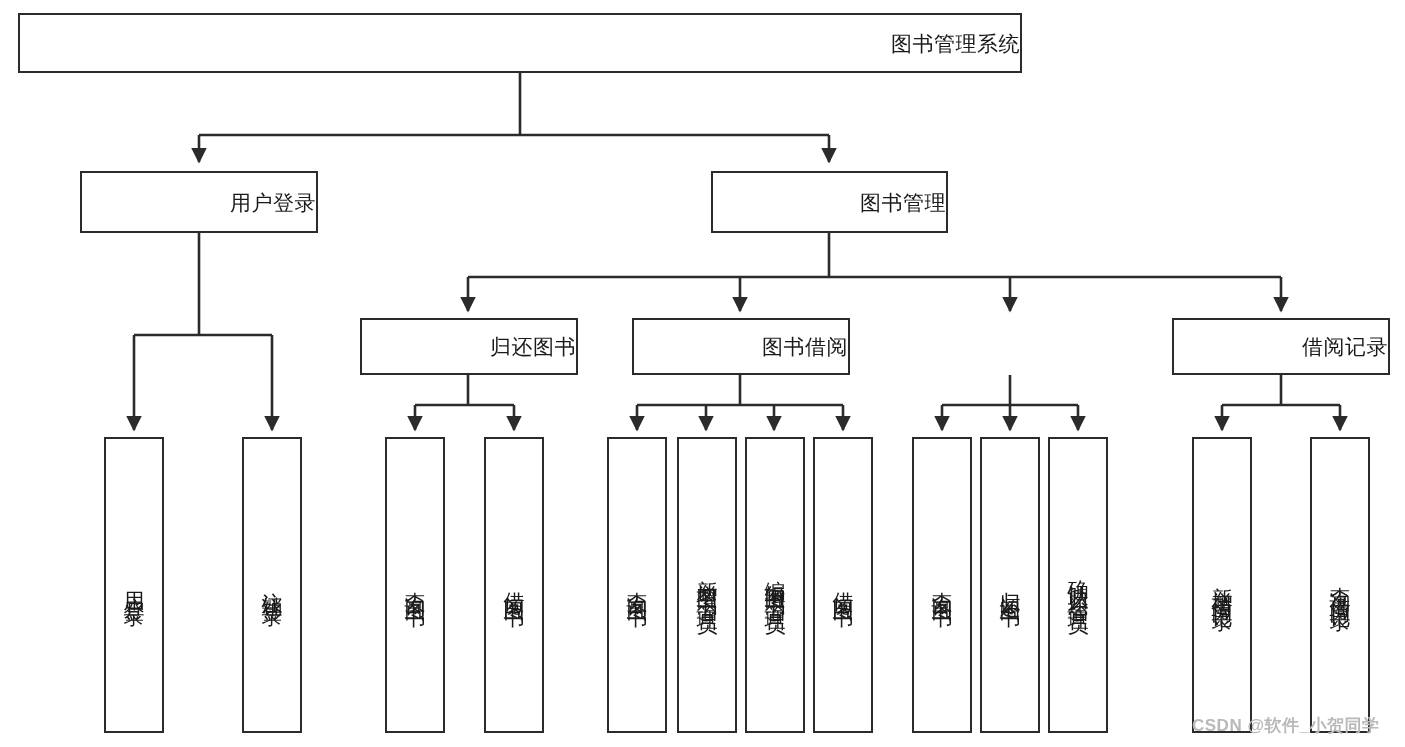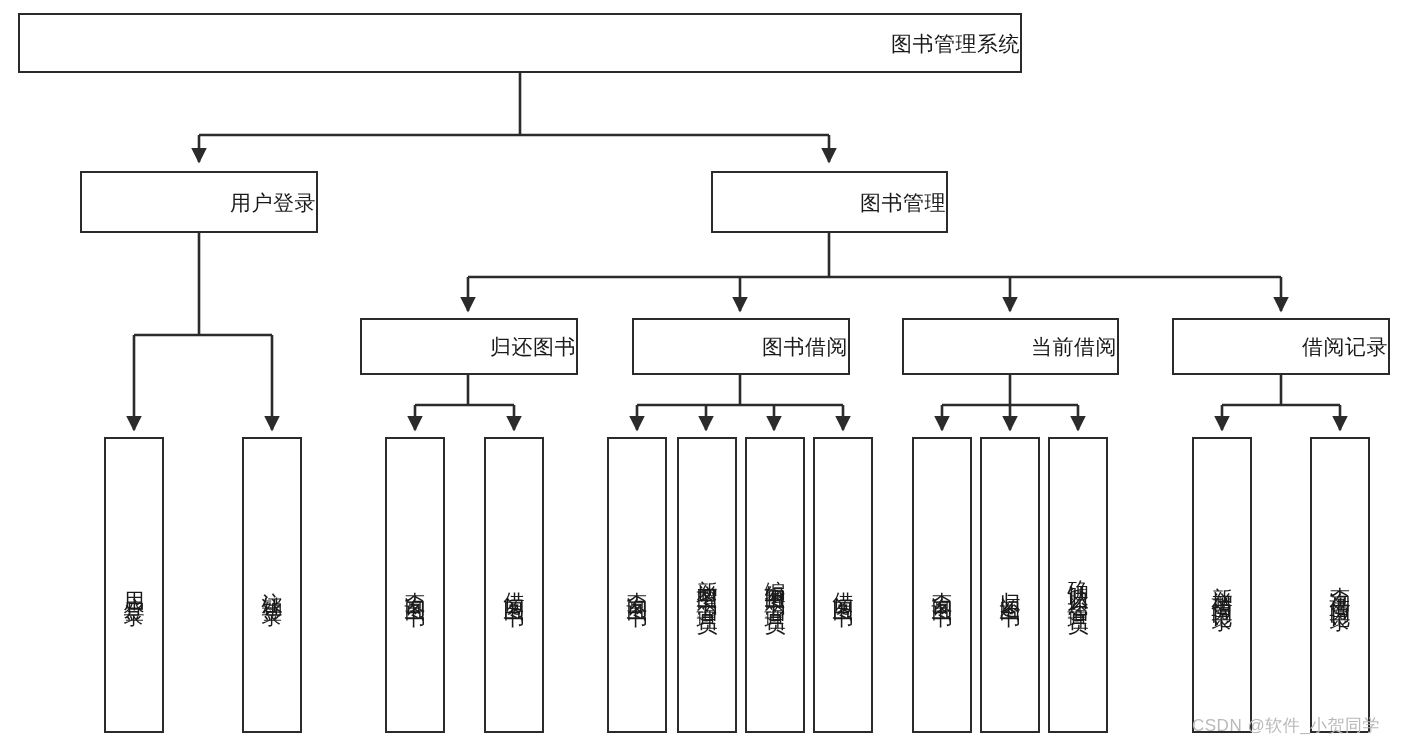--- a/index.html
+++ b/index.html
@@ -53,20 +53,21 @@
     letter-spacing: 5px;
     line-height: 1.05;
     white-space: nowrap;
   }
   .watermark {
     position: absolute;
     color: #b9b9b9;
     font-size: 17px;
     white-space: nowrap;
     letter-spacing: 0.5px;
+    font-weight: bold;
   }
 </style>
 </head>
 <body>
 
 <div id="stage">
 
   <svg class="wires" viewBox="0 0 1405 747" xmlns="http://www.w3.org/2000/svg">
     <defs>
       <marker id="arrow" viewBox="0 0 10 10" refX="9" refY="5" markerWidth="6" markerHeight="6" orient="auto-start-reverse">
@@ -127,23 +128,20 @@
   <div class="node h" style="left:711px; top:171px; width:237px; height:62px;padding-left:19px;">
     <span class="lbl">图书管理</span>
   </div>
 
   <div class="node h" style="left:360px; top:318px; width:218px; height:57px;">
     <span class="lbl">归还图书</span>
   </div>
   <div class="node h" style="left:632px; top:318px; width:218px; height:57px;">
     <span class="lbl">图书借阅</span>
   </div>
-  <div class="node h" style="left:902px; top:318px; width:217px; height:57px;">
-    <span class="lbl">当前借阅</span>
-  </div>
   <div class="node h" style="left:1172px; top:318px; width:218px; height:57px;">
     <span class="lbl">借阅记录</span>
   </div>
 
   <div class="node v" style="left:104px; top:437px; width:60px; height:296px;">
     <span class="lbl">用户登录</span>
   </div>
   <div class="node v" style="left:242px; top:437px; width:60px; height:296px;">
     <span class="lbl">注销登录</span>
   </div>

